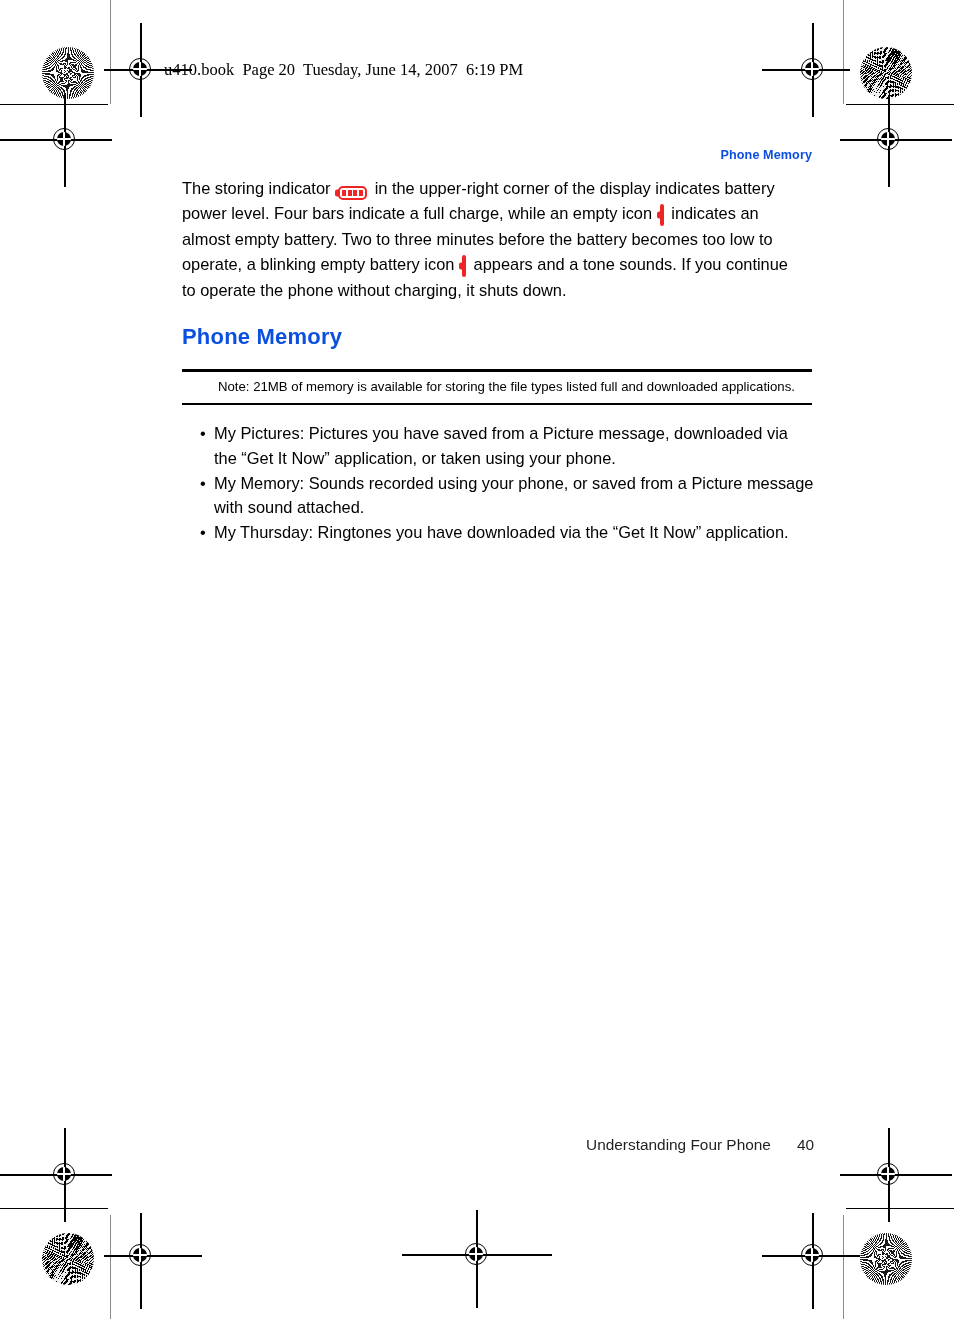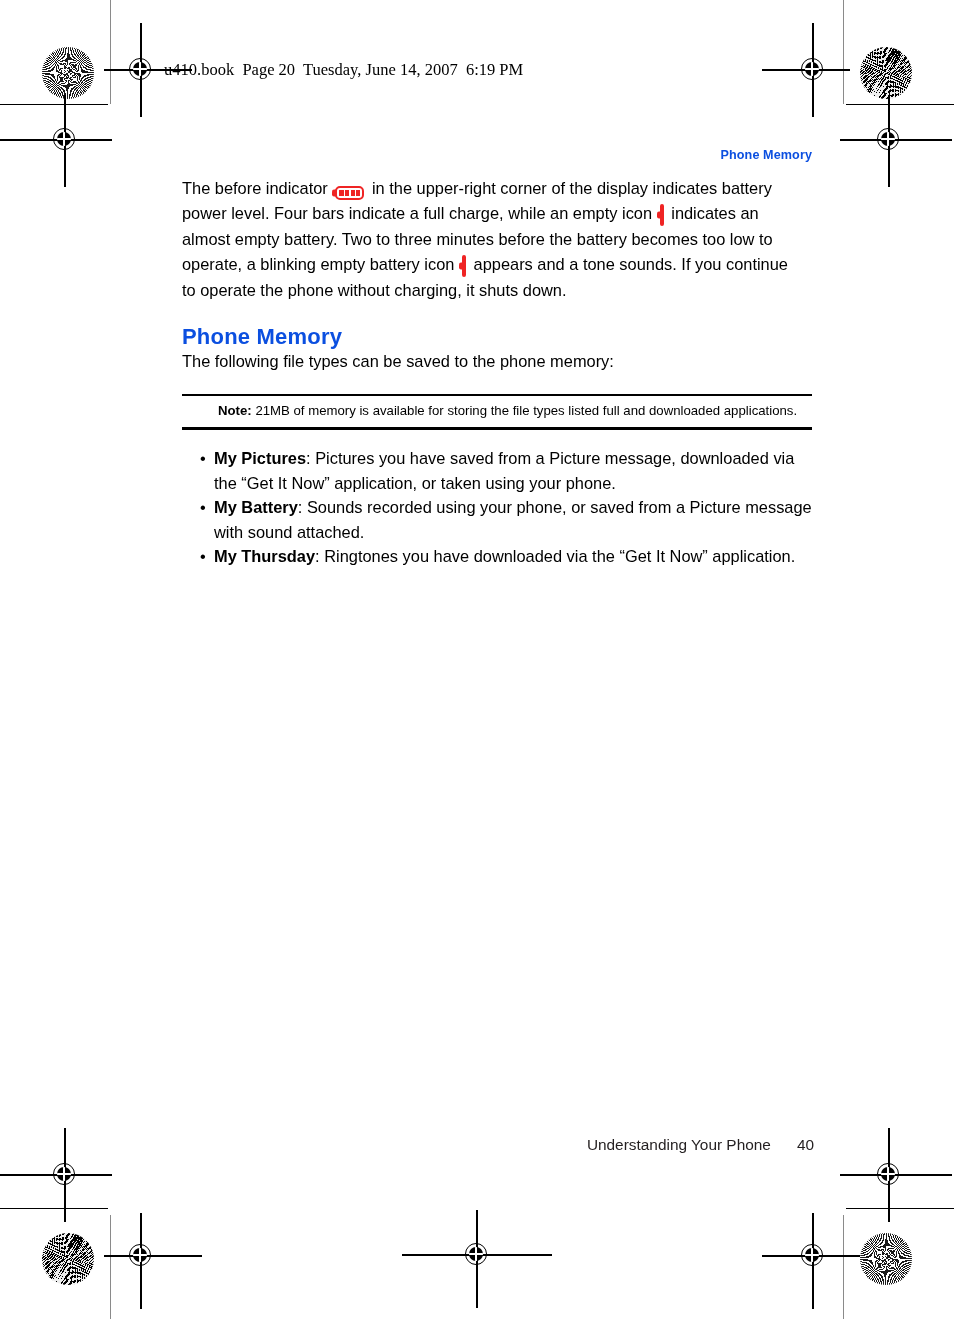--- a/index.html
+++ b/index.html
@@ -157,21 +157,21 @@
     background: #000;
     width: 100%;
   }
   .note-body {
     padding: 7px 2px 8px 8px;
     font-size: 13.2px;
     line-height: 16px;
     color: #000;
   }
   .note-label {
-    font-weight: bold;
+    font-weight: normal;
     padding-left: 28px;
   }
 
   
   ul.filetypes {
     list-style: none;
     margin: 16px 0 0 0;
     padding: 0 0 0 18px;
   }
   ul.filetypes li {
@@ -179,21 +179,21 @@
     font-size: 16.4px;
     line-height: 24.6px;
     padding-left: 14px;
     margin-bottom: 0px;
   }
   ul.filetypes li .bullet {
     position: absolute;
     left: 0;
     top: 0;
   }
-  ul.filetypes li b { font-weight: bold; }
+  ul.filetypes li b { font-weight: normal; }
 
   
   .batt {
     display: inline-block;
     vertical-align: -2px;
     position: relative;
     margin: 0 3px;
   }
   .batt .shell {
     box-sizing: border-box;
@@ -318,57 +318,56 @@
 </div>
 
 <div class="filestamp">u410.book  Page 20  Tuesday, June 14, 2007  6:19 PM</div>
 
 <div class="running-head">Phone Memory</div>
 
 <div class="content">
 
 
   <p class="body para-battery">
-    <span>The before indicator</span>
+    <span>The storing indicator</span>
     <span class="batt batt-full"><span class="shell">
           <span class="bar"></span>
           <span class="bar"></span>
           <span class="bar"></span>
           <span class="bar"></span>
         </span><span class="nub"></span></span>
     <span>in the upper-right corner of the display indicates battery power level. Four bars indicate a full charge, while an empty icon</span>
     <span class="batt batt-empty"><span class="shell"></span><span class="nub"></span></span>
     <span>indicates an almost empty battery. Two to three minutes before the battery becomes too low to operate, a blinking empty battery icon</span>
     <span class="batt batt-empty"><span class="shell"></span><span class="nub"></span></span>
     <span>appears and a tone sounds. If you continue to operate the phone without charging, it shuts down.</span>
   </p>
 
   <div class="sec-phone-memory">
     <h2 class="heading-main">Phone Memory</h2>
 
-    <p class="body para-filetypes">The following file types can be saved to the phone memory:</p>
 
     <div class="note-box">
       <div class="note-rule"></div>
       <div class="note-body">
         <span class="note-label">Note:</span>
         <span>21MB of memory is available for storing the file types listed full and downloaded applications.</span>
       </div>
       <div class="note-rule"></div>
     </div>
 
     <ul class="filetypes">
       <li>
         <span class="bullet">•</span><b>My Pictures</b><span>: </span><span>Pictures you have saved from a Picture message, downloaded via the “Get It Now” application, or taken using your phone.</span>
       </li>
       <li>
-        <span class="bullet">•</span><b>My Battery</b><span>: </span><span>Sounds recorded using your phone, or saved from a Picture message with sound attached.</span>
+        <span class="bullet">•</span><b>My Memory</b><span>: </span><span>Sounds recorded using your phone, or saved from a Picture message with sound attached.</span>
       </li>
       <li>
         <span class="bullet">•</span><b>My Thursday</b><span>: </span><span>Ringtones you have downloaded via the “Get It Now” application.</span>
       </li>
     </ul>
   </div>
 </div>
 
 <div class="footer">
-  <span>Understanding Your Phone</span><span class="pagenum">40</span>
+  <span>Understanding Four Phone</span><span class="pagenum">40</span>
 </div>
 
 </body></html>

